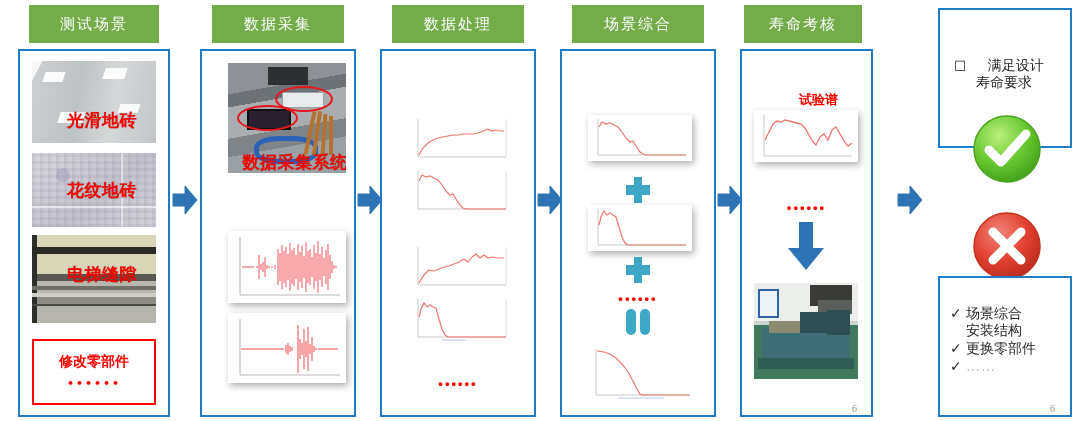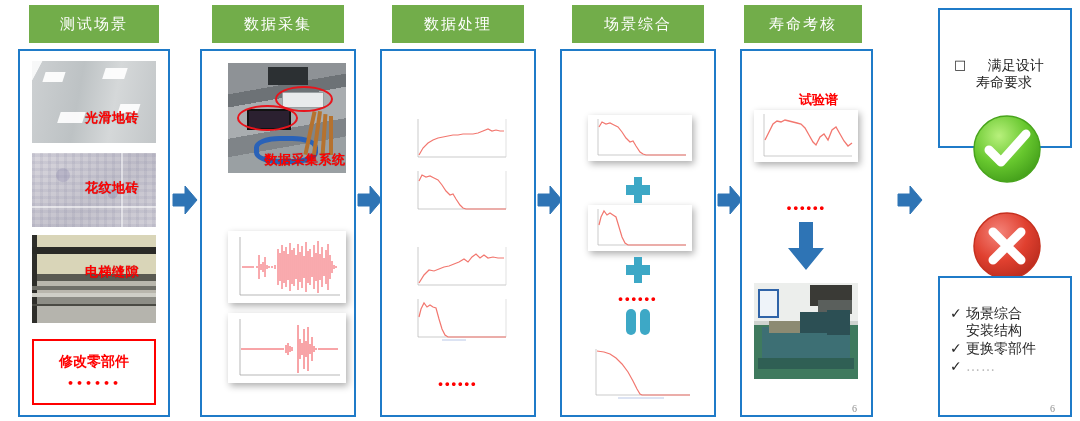--- a/index.html
+++ b/index.html
@@ -26,22 +26,22 @@
   }
 
   .arrow{
     position:absolute;width:26px;height:30px;
   }
   .arrow svg{display:block;}
 
   
   .photo{position:absolute;background:#c9c9c6;overflow:hidden;}
   .photo .cap{
-    position:absolute;left:18px;width:100%;text-align:center;
-    color:#FF0000;font-weight:bold;font-size:13px;
+    position:absolute;left:8px;width:100%;text-align:center;
+    color:#FF0000;font-weight:bold;font-size:17px;
     font-family:"DejaVu Sans","Liberation Sans",sans-serif;
     text-shadow:0 0 1px rgba(0,0,0,.35);
     letter-spacing:.5px;
   }
   .ph-tile1{background:
       linear-gradient(118deg,rgba(255,255,255,.85) 0 6%,transparent 6.5%),
       linear-gradient(100deg,#cdd0d2 0%,#bdc2c4 38%,#d5d8d9 65%,#c2c6c8 100%);}
   .ph-tile1:before,.ph-tile1:after{
       content:"";position:absolute;background:rgba(255,255,255,.92);
       transform:skewX(-18deg);}

